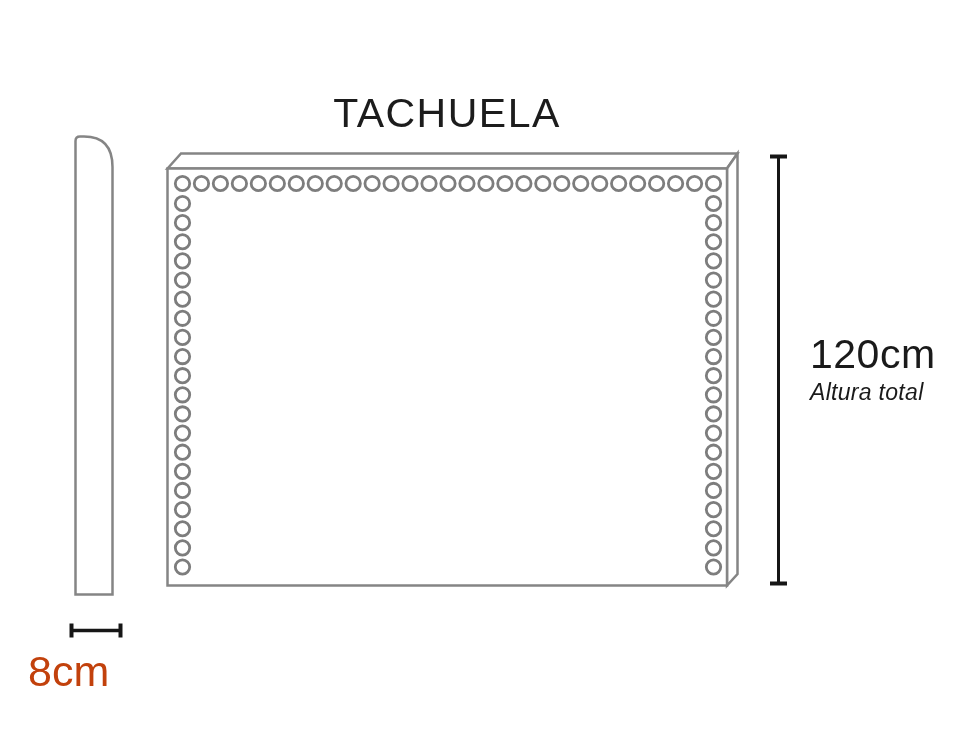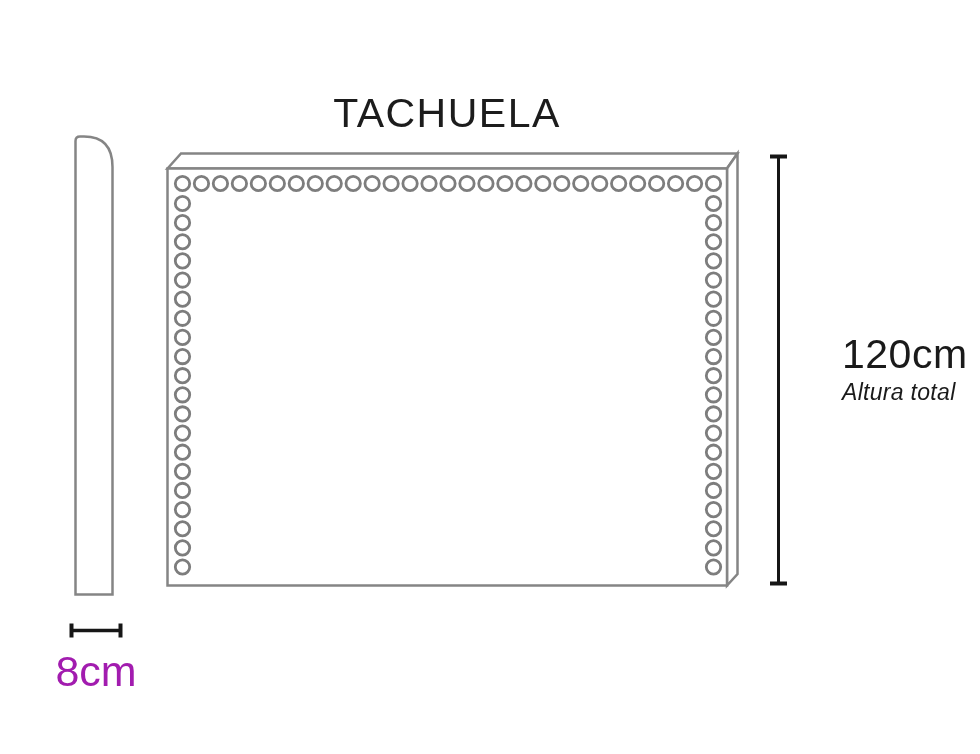--- a/index.html
+++ b/index.html
@@ -35,42 +35,40 @@
     line-height: 1;
   }
   .dim-height-label {
     position: absolute;
     left: 810px;
     top: 334px;
     display: flex;
     flex-direction: column;
     gap: 6px;
     color: #1a1a1a;
-    margin-left: 32px;
   }
   .dim-height-label .value {
     font-size: 41px;
     line-height: 1;
     letter-spacing: 0.5px;
   }
   .dim-height-label .sublabel {
     font-size: 23px;
     line-height: 1;
     letter-spacing: 0.3px;
     font-style: italic;
   }
   .dim-depth-label {
     position: absolute;
     left: 28px;
     top: 650px;
     width: 136px;
-    text-align: center;
     font-size: 43px;
     line-height: 1;
-    color: #a21caf;
+    color: #c2410c;
   }
   .outline {
     fill: #ffffff;
     stroke: #858585;
     stroke-width: 2.5;
   }
   .dim-line {
     stroke: #161616;
     fill: none;
   }

